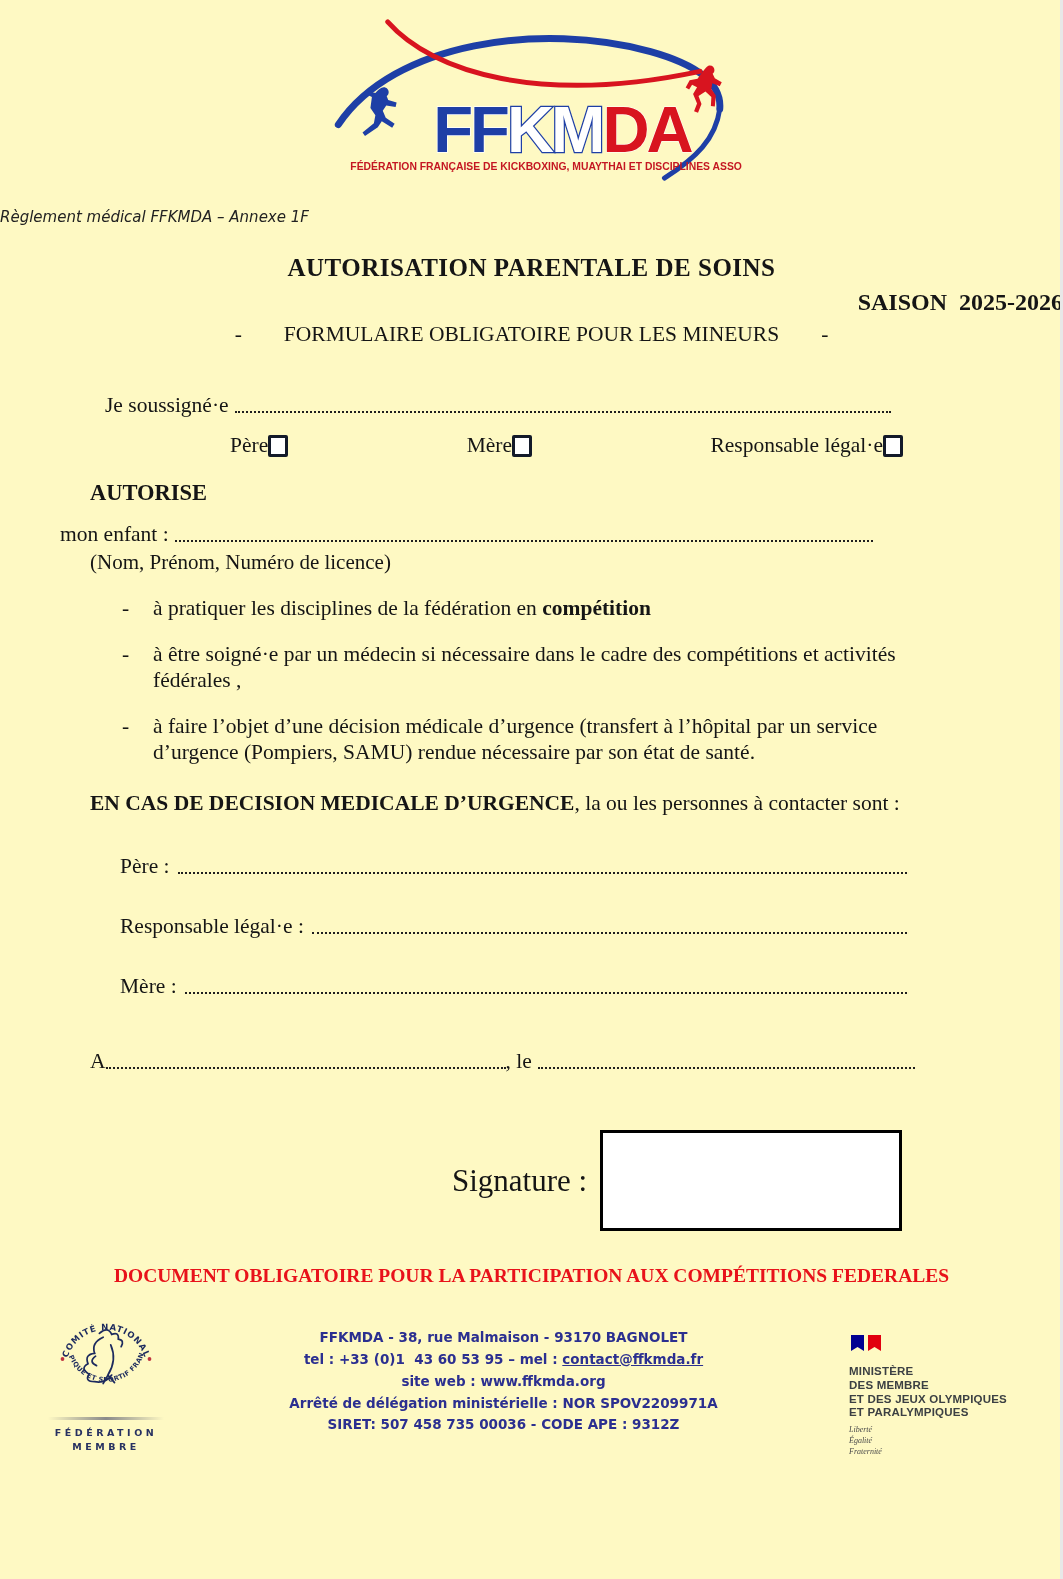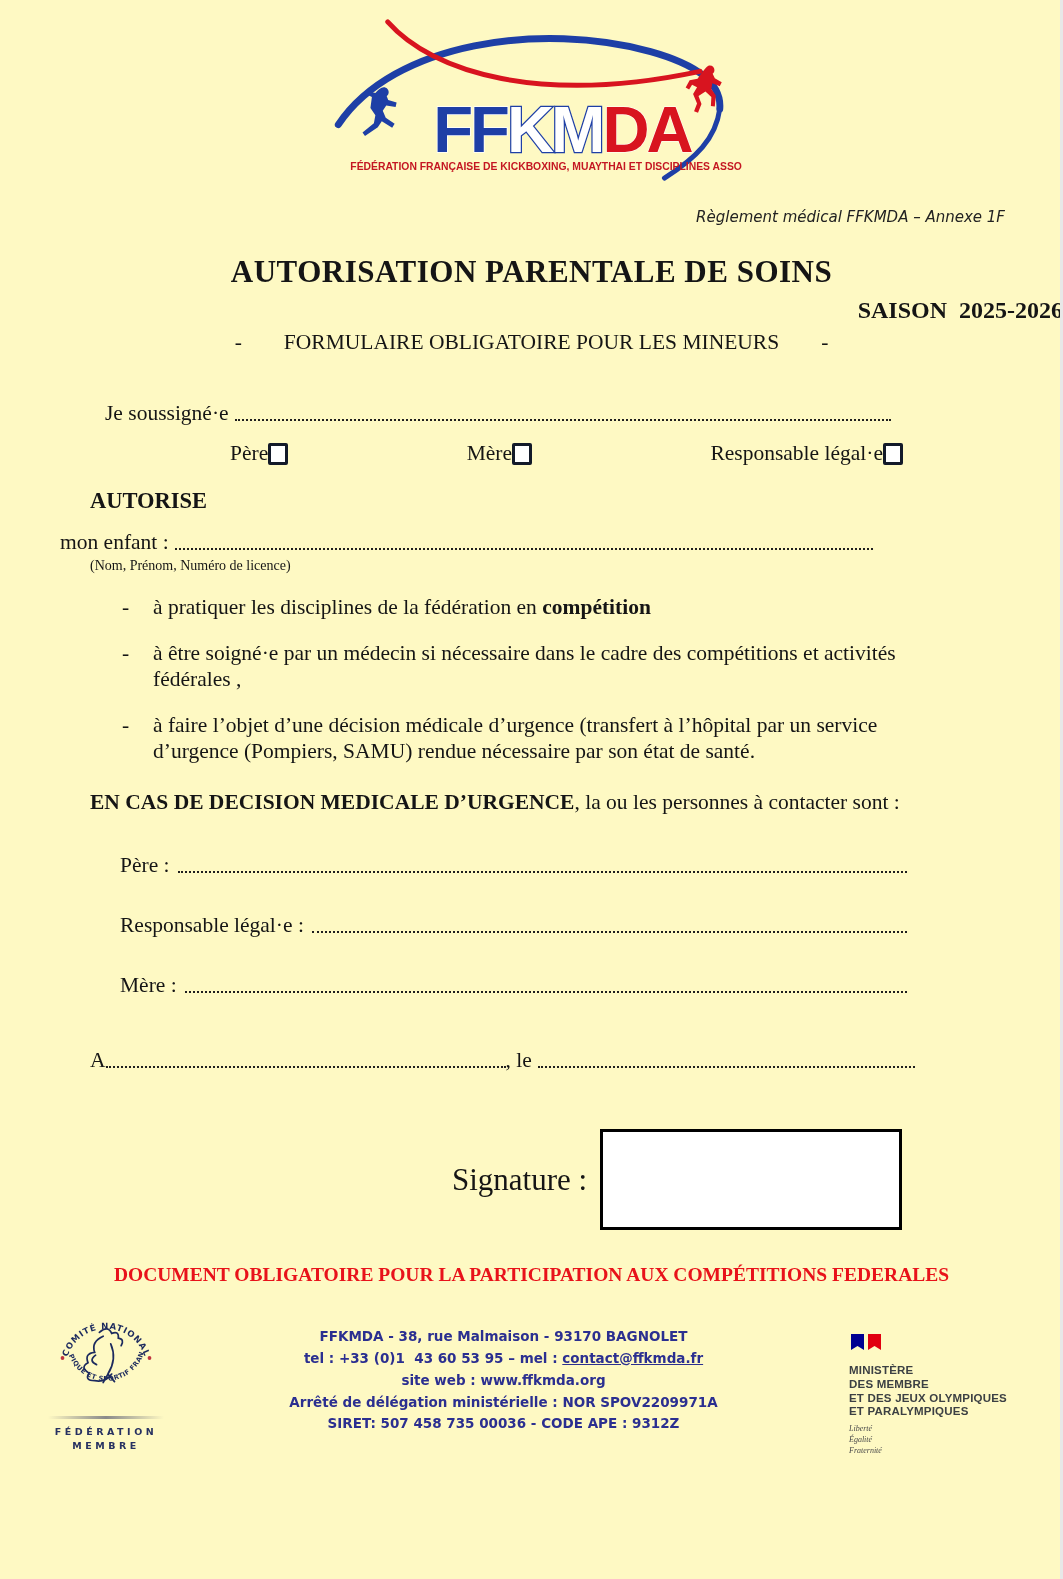--- a/index.html
+++ b/index.html
@@ -2,41 +2,41 @@
 <html><head>
 <meta charset="utf-8">
 <style>
   html,body{margin:0;padding:0;background:#9a9a9a;}
   .page{
     position:relative;width:1063px;height:1579px;margin:0 auto;background:#fef9c3;
     font-family:"Liberation Serif","DejaVu Serif",serif;color:#151515;overflow:hidden;
   }
   
   .logo-wrap{text-align:center;padding-top:14px;height:170px;}
-  .annexe{margin-top:24px;padding-right:58px;text-align:right;
+  .annexe{margin-top:24px;padding-right:58px;text-align:left;
     font-family:"DejaVu Sans","Liberation Sans",sans-serif;font-style:italic;
     font-size:15px;color:#222;}
-  .title{margin:28px 0 0 0;text-align:center;font-size:31px;font-weight:bold;letter-spacing:.5px;}
+  .title{margin:28px 0 0 0;text-align:center;font-size:25px;font-weight:bold;letter-spacing:.5px;}
   .season{margin-top:7px;text-align:right;font-size:24px;font-weight:bold;}
   .subtitle{margin-top:6px;display:flex;justify-content:center;align-items:baseline;
     gap:42px;font-size:21.5px;}
   
   .row{display:flex;align-items:baseline;font-size:21.5px;}
   .dots{flex:1;border-bottom:2px dotted #1f1f1f;align-self:flex-end;margin-bottom:5px;}
   .soussigne{margin:46px 172px 0 105px;}
   .soussigne .dots{margin-left:6px;}
   .roles{margin:15px 160px 0 230px;display:flex;justify-content:space-between;
     align-items:center;font-size:21.5px;}
   .role{display:flex;align-items:center;}
   .checkbox{display:inline-block;width:14px;height:16px;border:3.5px solid #131a29;
     border-radius:2px;background:#fff;}
   .autorise{margin:22px 0 0 90px;font-size:22.5px;font-weight:bold;}
   .enfant{margin:16px 190px 0 60px;}
   .enfant .dots{margin-left:6px;}
-  .note{margin:3px 0 0 90px;font-size:14px;}
+  .note{margin:3px 0 0 90px;font-size:21px;}
   .bullet{display:flex;margin:20px 130px 0 122px;font-size:21.5px;line-height:26px;}
   .bullet .dash{width:31px;flex:none;}
   .urgence{margin:25px 128px 0 90px;font-size:21.5px;line-height:27px;}
   .contact{margin:37px 156px 0 120px;}
   .contact .dots{margin-left:8px;}
   .contact + .contact{margin-top:35px;}
   .citydate{margin:50px 148px 0 90px;}
   .citydate .dseg1{flex:none;width:400px;border-bottom:2px dotted #1f1f1f;align-self:flex-end;margin-bottom:5px;}
   .citydate .dseg2{flex:1;border-bottom:2px dotted #1f1f1f;align-self:flex-end;margin-bottom:5px;margin-left:6px;}
   .sigrow{margin-top:56px;display:flex;align-items:center;}

